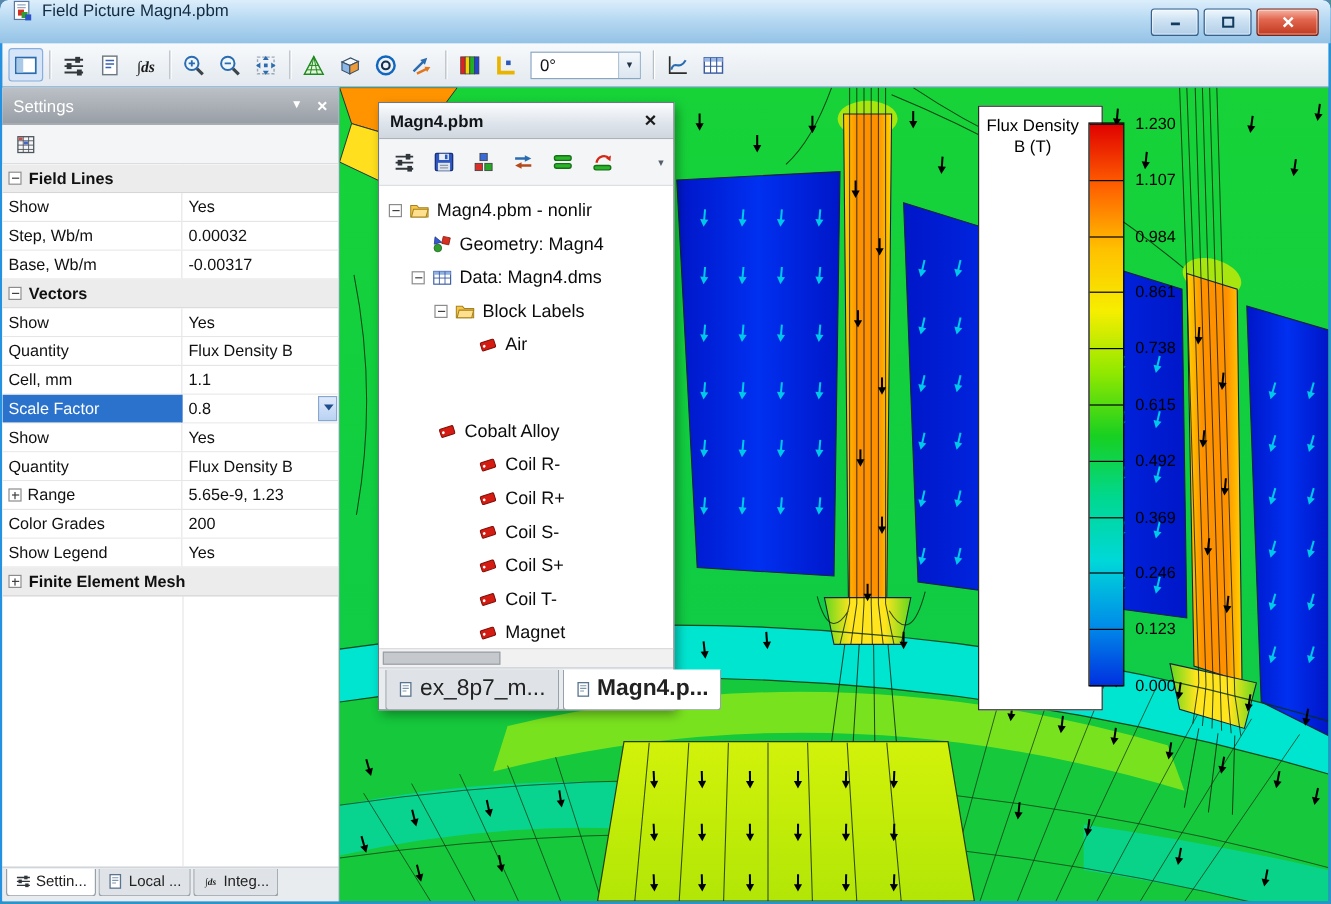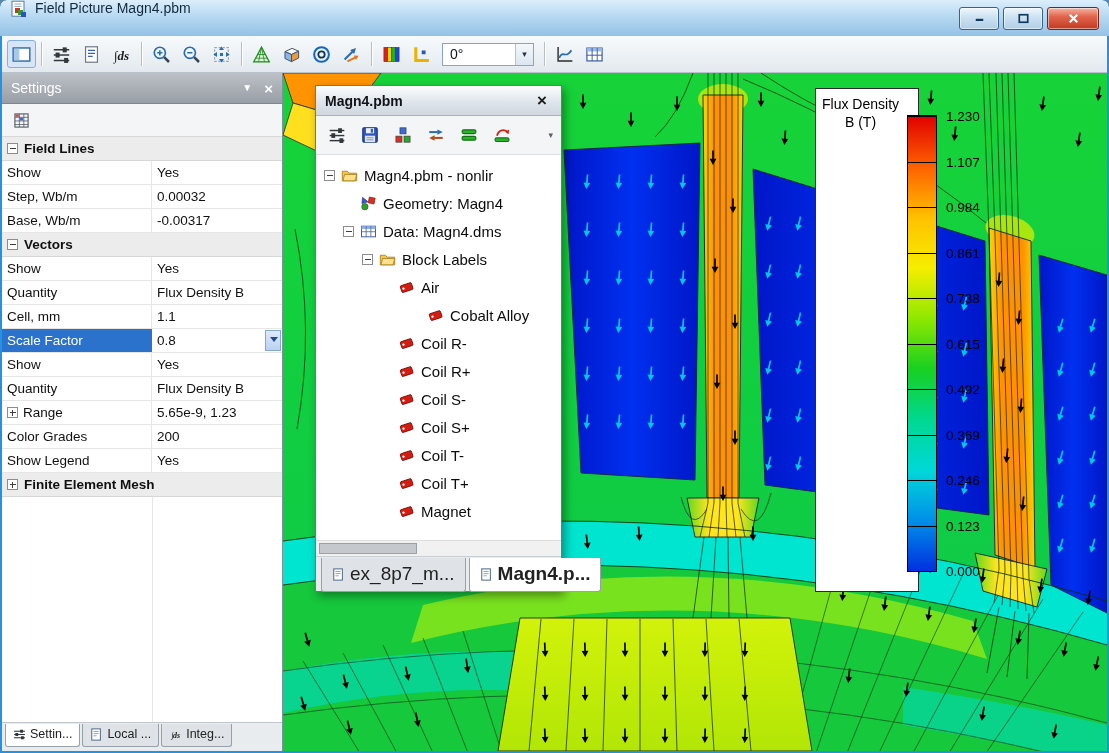--- a/index.html
+++ b/index.html
@@ -80,21 +80,21 @@
   .tw-hthumb{position:absolute;left:3px;top:2px;width:96px;height:9px;background:#c5c9cd;border:1px solid #9aa0a6;}
   .tw-tabs{height:33px;flex:none;background:#e9ecef;display:flex;align-items:flex-start;padding:1px 5px 0;gap:3px;border-top:1px solid #c8cdd2;}
   .tw-tab{display:flex;align-items:center;gap:5px;padding:5px 10px 6px;font-size:19px;border:1px solid #98a0a8;border-top:none;
     background:#dfe3e7;border-radius:0 0 3px 3px;color:#222;white-space:nowrap;}
   .tw-tab.active{background:#fff;font-weight:bold;}
   
   .legend{position:absolute;left:532px;top:15px;width:104px;height:504px;background:#fff;border:1px solid #2c2c2c;
     box-sizing:border-box;display:flex;flex-direction:row;padding:6px 6px 12px;}
   .lg-title{text-align:center;font-size:14px;line-height:1.3;color:#000;flex:none;}
   .lg-title span{display:block;}
-  .lg-body{position:relative;flex:1;margin-top:13px;}
+  .lg-body{position:relative;flex:1;margin-top:0;}
   .lg-bar{position:absolute;left:8px;top:7px;bottom:7px;width:30px;border:1px solid #000;box-sizing:border-box;overflow:visible;}
   .lg-tick{position:absolute;left:0;right:0;height:1px;background:#000;}
   .lg-lab{position:absolute;left:38px;transform:translateY(-50%);font-size:13.5px;color:#000;white-space:nowrap;}
 </style>
 </head>
 <body>
 
 <div class="app">
 
   <div class="titlebar">
@@ -734,21 +734,21 @@
               <span class="tv-icon">
                 <svg viewBox="0 0 16 16">
                   <g transform="rotate(-18 8 8)">
                     <rect x="2.6" y="4.8" width="11" height="6.6" rx="1" fill="#d41c12" stroke="#7c0f08" stroke-width=".8"></rect>
                     <circle cx="5" cy="8.1" r="1.1" fill="#fff"></circle>
                   </g>
                 </svg>
               </span>
               <span class="tv-label">Air</span>
             </div>
-            <div class="tv-row" style="padding-left: 94px;">
+            <div class="tv-row" style="padding-left: 31px; margin-top: 44px;">
               <span class="tv-spacer"></span>
               <span class="tv-icon">
                 <svg viewBox="0 0 16 16">
                   <g transform="rotate(-18 8 8)">
                     <rect x="2.6" y="4.8" width="11" height="6.6" rx="1" fill="#d41c12" stroke="#7c0f08" stroke-width=".8"></rect>
                     <circle cx="5" cy="8.1" r="1.1" fill="#fff"></circle>
                   </g>
                 </svg>
               </span>
               <span class="tv-label">Cobalt Alloy</span>
@@ -805,32 +805,20 @@
               <span class="tv-spacer"></span>
               <span class="tv-icon">
                 <svg viewBox="0 0 16 16">
                   <g transform="rotate(-18 8 8)">
                     <rect x="2.6" y="4.8" width="11" height="6.6" rx="1" fill="#d41c12" stroke="#7c0f08" stroke-width=".8"></rect>
                     <circle cx="5" cy="8.1" r="1.1" fill="#fff"></circle>
                   </g>
                 </svg>
               </span>
               <span class="tv-label">Coil T-</span>
-            </div>
-            <div class="tv-row" style="padding-left: 65px;">
-              <span class="tv-spacer"></span>
-              <span class="tv-icon">
-                <svg viewBox="0 0 16 16">
-                  <g transform="rotate(-18 8 8)">
-                    <rect x="2.6" y="4.8" width="11" height="6.6" rx="1" fill="#d41c12" stroke="#7c0f08" stroke-width=".8"></rect>
-                    <circle cx="5" cy="8.1" r="1.1" fill="#fff"></circle>
-                  </g>
-                </svg>
-              </span>
-              <span class="tv-label">Coil T+</span>
             </div>
             <div class="tv-row" style="padding-left: 65px;">
               <span class="tv-spacer"></span>
               <span class="tv-icon">
                 <svg viewBox="0 0 16 16">
                   <g transform="rotate(-18 8 8)">
                     <rect x="2.6" y="4.8" width="11" height="6.6" rx="1" fill="#d41c12" stroke="#7c0f08" stroke-width=".8"></rect>
                     <circle cx="5" cy="8.1" r="1.1" fill="#fff"></circle>
                   </g>
                 </svg>

